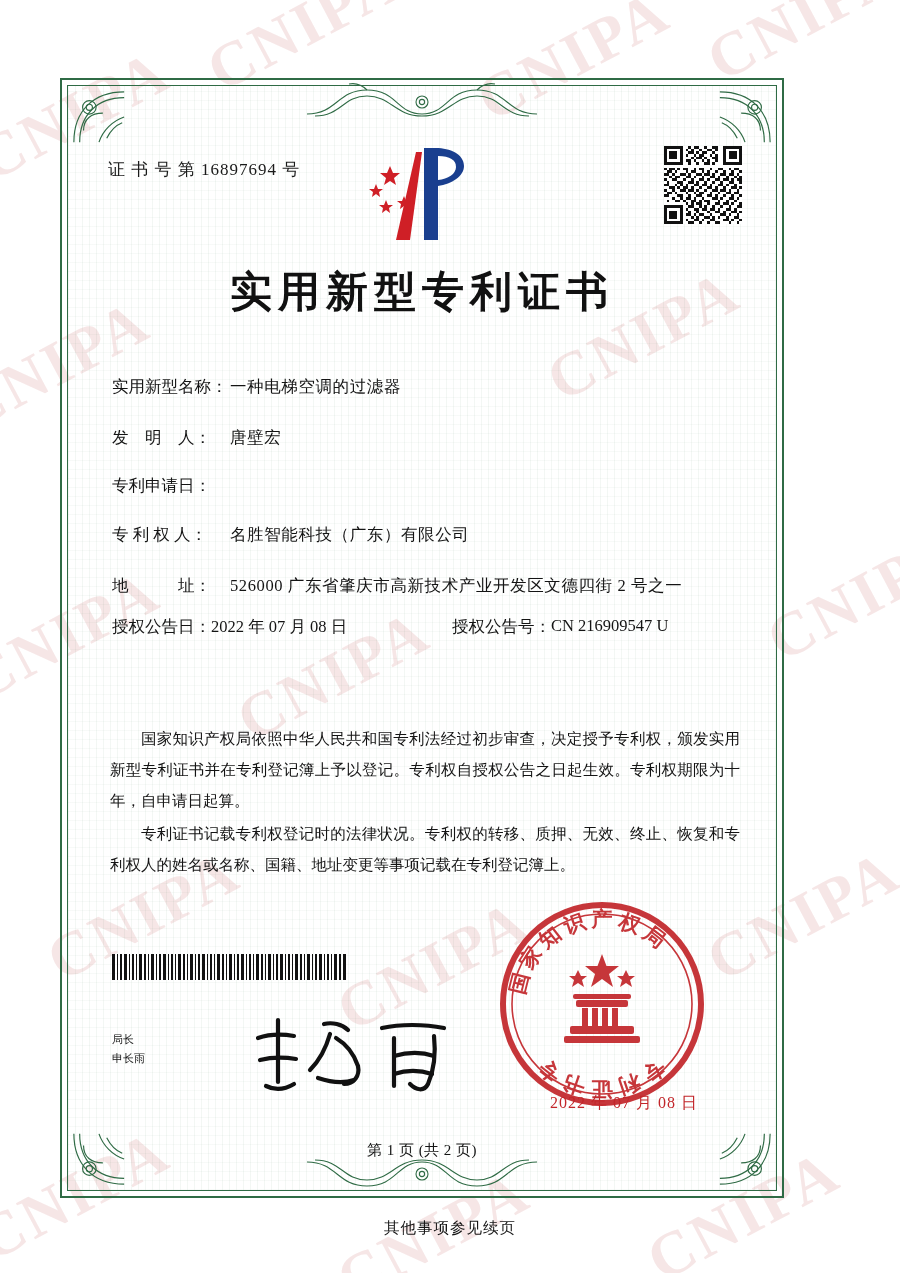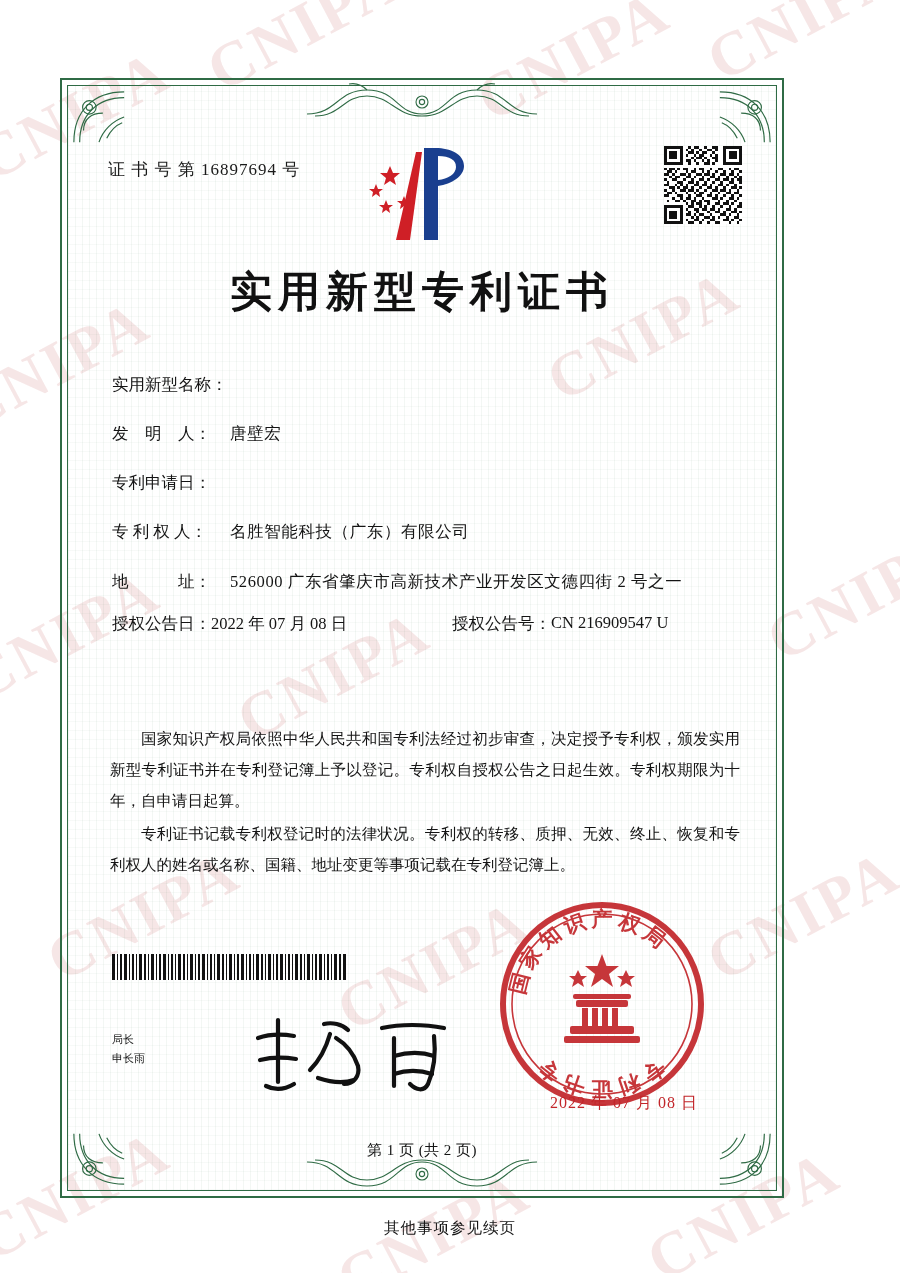--- a/index.html
+++ b/index.html
@@ -587,20 +587,21 @@
           <rect x="24" y="28" width="1" height="1"></rect>
           <rect x="27" y="28" width="1" height="1"></rect>
       </g>
     </svg>
 
     <div class="doc-title">实用新型专利证书</div>
 
     <div class="fields">
       <div class="field-row">
         <div class="field-label">实用新型名称：</div>
+        <div class="field-value">一种电梯空调的过滤器</div>
       </div>
       <div class="field-row">
         <div class="field-label">发　明　人：</div>
         <div class="field-value">唐壁宏</div>
       </div>
       <div class="field-row">
         <div class="field-label">专利申请日：</div>
       </div>
       <div class="field-row">
         <div class="field-label">专 利 权 人：</div>

